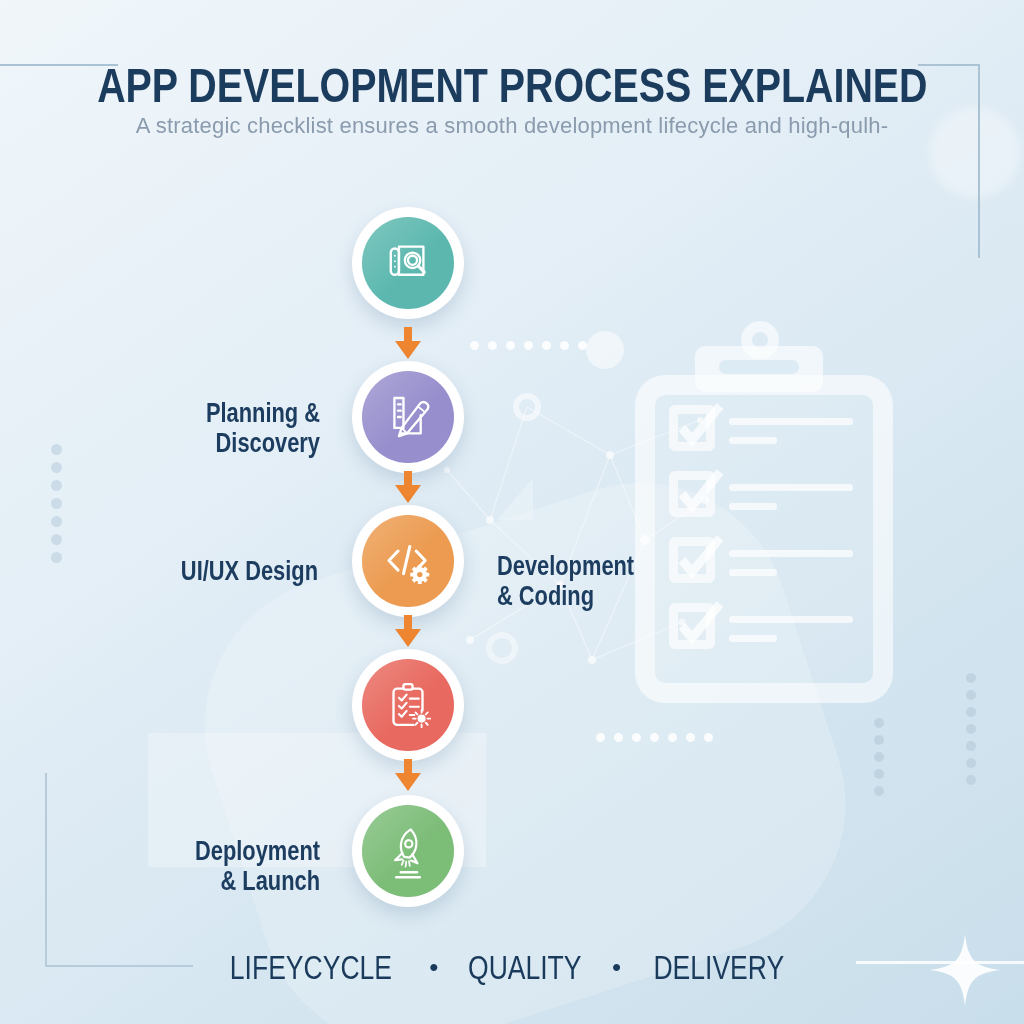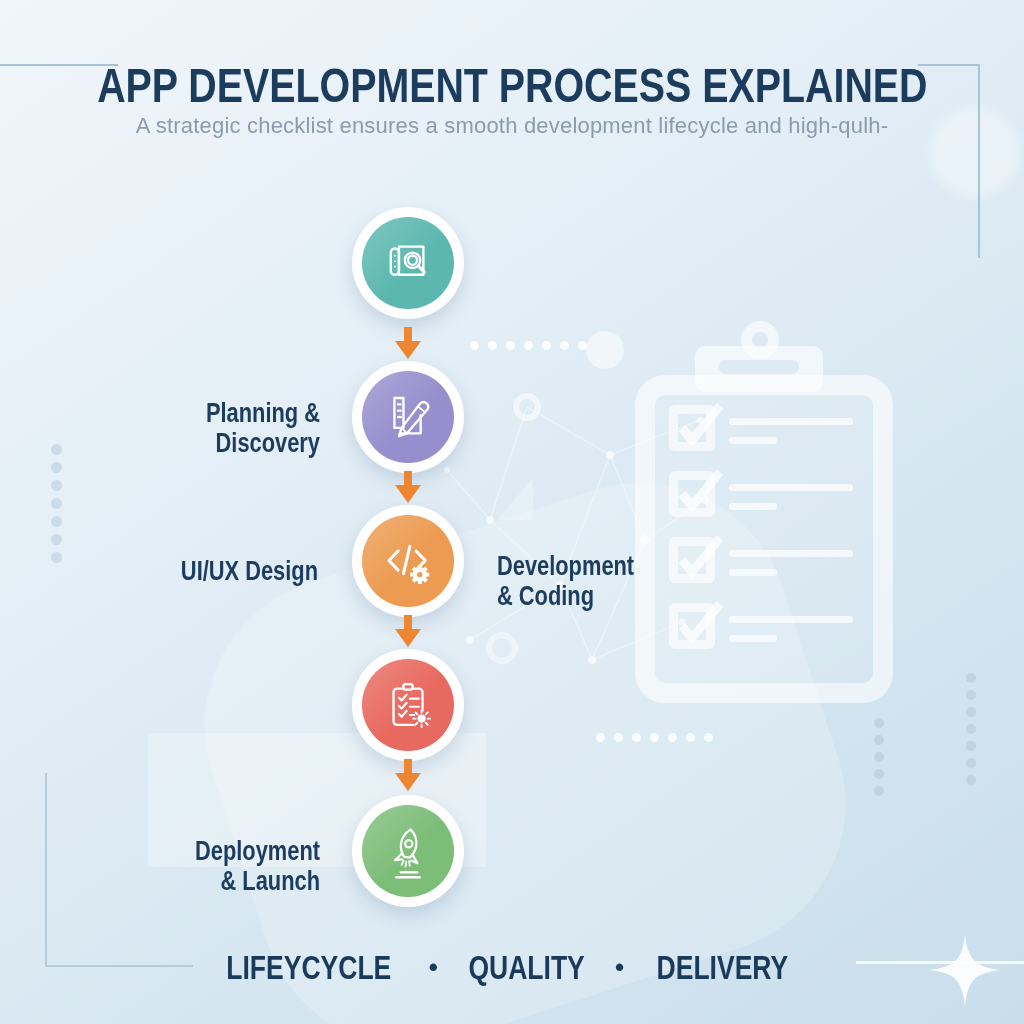--- a/index.html
+++ b/index.html
@@ -50,21 +50,21 @@
   .bar{background:rgba(255,255,255,0.70);border-radius:3px;height:7px;}
   .bar-long{width:124px;margin-top:13px;}
   .bar-short{width:48px;margin-top:12px;}
   
   .title-wrap{position:absolute;left:0;top:58px;width:1024px;display:flex;justify-content:center;}
   .title{font-size:48px;font-weight:bold;letter-spacing:0px;transform:scaleX(0.82);
     transform-origin:50% 50%;white-space:nowrap;}
   .subtitle{position:absolute;left:0;top:110px;width:1024px;text-align:center;
     font-size:22px;line-height:31px;letter-spacing:0.2px;}
   .footer{position:absolute;left:0;top:948px;width:1010px;display:flex;justify-content:center;
-    align-items:center;font-size:34px;font-weight:bold;}
+    align-items:center;font-size:34px;font-weight:normal;}
   .footer .seg{transform:scaleX(0.78);white-space:nowrap;}
   .footer .bullet{margin:0 14px;font-size:26px;}
   
   .step-circle{position:absolute;left:352px;width:112px;height:112px;border-radius:50%;background:#fff;
     box-shadow:0 8px 18px rgba(80,120,155,0.22);}
   .circle-inner{position:absolute;left:10px;top:10px;width:92px;height:92px;border-radius:50%;
     display:flex;align-items:center;justify-content:center;overflow:hidden;}
   .circle-inner::after{content:"";position:absolute;inset:0;border-radius:50%;
     background:linear-gradient(135deg,rgba(255,255,255,0.22),rgba(255,255,255,0) 55%);}
   .arrow{position:absolute;left:395px;}

